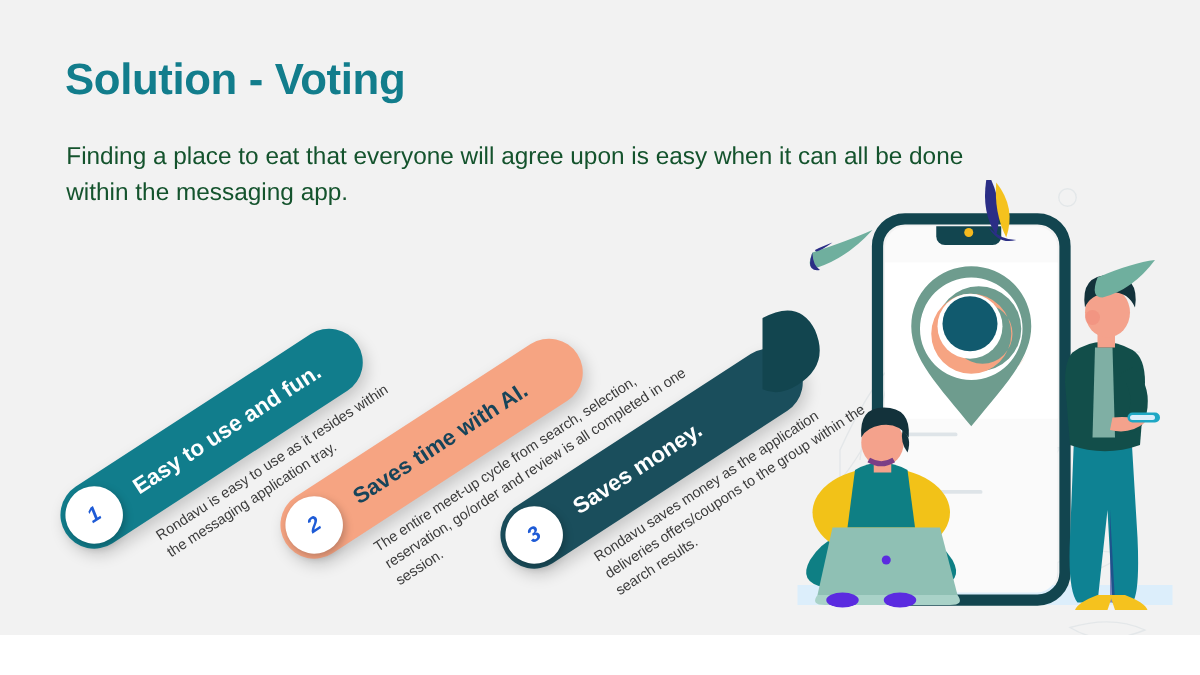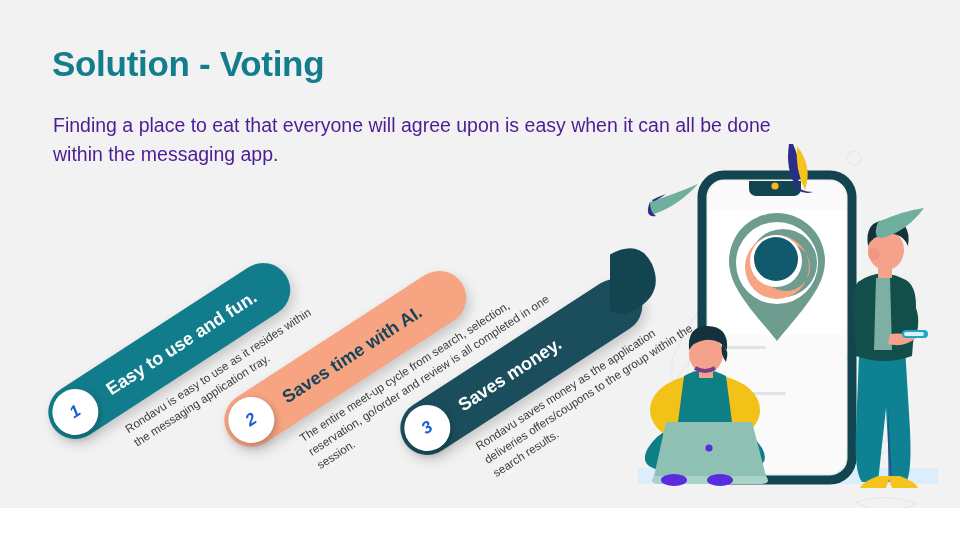--- a/index.html
+++ b/index.html
@@ -29,21 +29,21 @@
     letter-spacing: -0.3px;
     white-space: nowrap;
   }
   #subtitle {
     position: absolute;
     left: 53px;
     top: 111px;
     width: 770px;
     font-size: 19.5px;
     line-height: 29px;
-    color: #4c1d95;
+    color: #14532d;
   }
 
   
   .banner-group {
     position: absolute;
     transform-origin: 0 0;
   }
   .pill {
     position: absolute;
     left: 0;

